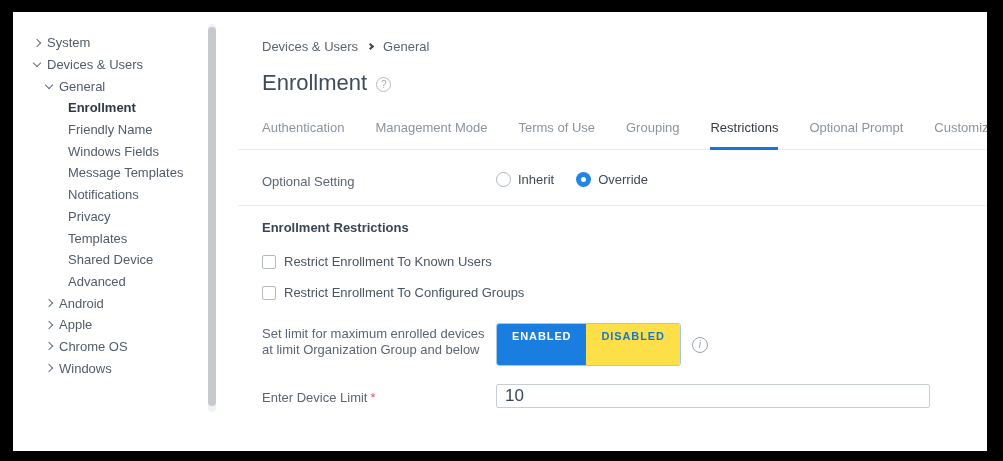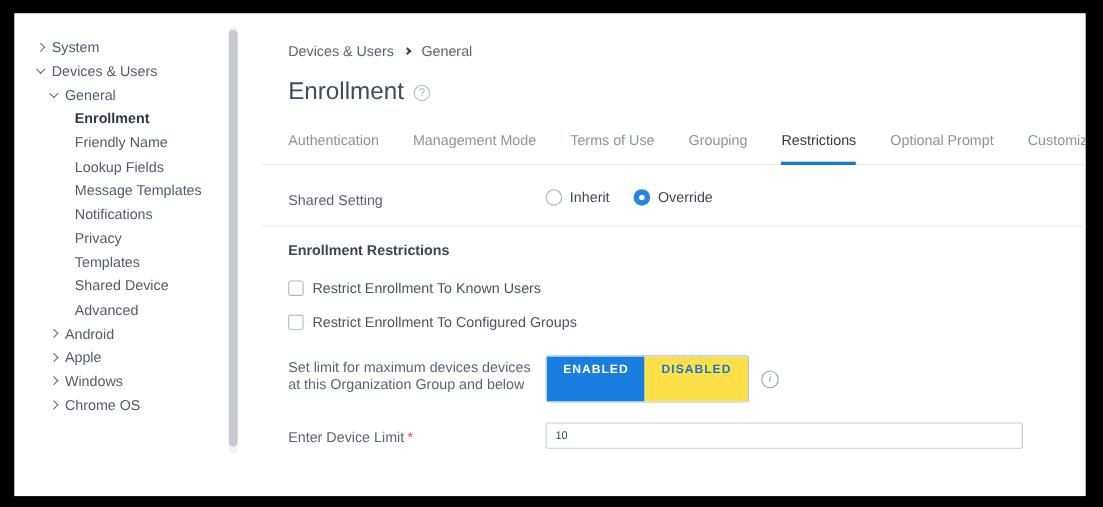--- a/index.html
+++ b/index.html
@@ -70,21 +70,21 @@
 
   
   .seg-wrap{display:flex;align-items:center;gap:11px;}
   .seg{display:inline-flex;border:1px solid #a5c8ec;border-radius:3px;overflow:hidden;height:43px;}
   .seg-btn{font-size:11px;font-weight:700;letter-spacing:0.9px;padding:0 15px;line-height:25px;cursor:pointer;}
   .seg-btn.on{background:var(--toggle-blue);color:#fff;}
   .seg-btn.off{background:#fde047;color:var(--accent-blue);}
   .info-icon{width:16px;height:16px;border:1px solid #99a2ac;border-radius:50%;color:#99a2ac;font-size:10px;font-style:italic;display:flex;align-items:center;justify-content:center;cursor:pointer;}
 
   .required{color:var(--required-red);margin-left:3px;}
-  .text-input{width:434px;height:24px;border:1px solid var(--border-input);border-radius:2px;font-size:10px;color:#3a4553;padding:0 8px;font-family:"Liberation Sans",sans-serif;outline:none;}
+  .text-input{width:434px;height:24px;border:1px solid var(--border-input);border-radius:2px;font-size:17px;color:#3a4553;padding:0 8px;font-family:"Liberation Sans",sans-serif;outline:none;}
 </style>
 </head>
 <body>
 
 <div class="frame">
 
 
   <div class="body-wrap">
 
     <div class="sidebar">
@@ -100,21 +100,21 @@
           <span class="chev chev-down"></span>
           <span>General</span>
         </div>
       <div class="nav-item lvl2 selected">
           <span>Enrollment</span>
         </div>
       <div class="nav-item lvl2">
           <span>Friendly Name</span>
         </div>
       <div class="nav-item lvl2">
-          <span>Lookup Fields</span>
+          <span>Windows Fields</span>
         </div>
       <div class="nav-item lvl2">
           <span>Message Templates</span>
         </div>
       <div class="nav-item lvl2">
           <span>Notifications</span>
         </div>
       <div class="nav-item lvl2">
           <span>Privacy</span>
         </div>
@@ -130,25 +130,25 @@
       <div class="nav-item lvl1">
           <span class="chev chev-right"></span>
           <span>Android</span>
         </div>
       <div class="nav-item lvl1">
           <span class="chev chev-right"></span>
           <span>Apple</span>
         </div>
       <div class="nav-item lvl1">
           <span class="chev chev-right"></span>
+          <span>Chrome OS</span>
+        </div>
+      <div class="nav-item lvl1">
+          <span class="chev chev-right"></span>
           <span>Windows</span>
-        </div>
-      <div class="nav-item lvl1">
-          <span class="chev chev-right"></span>
-          <span>Chrome OS</span>
         </div>
       <div class="scroll-track">
         <div class="scroll-thumb"></div>
       </div>
     </div>
 
     <div class="main">
       <div class="breadcrumb">
         <span class="crumb">Devices &amp; Users</span>
         <span class="bc-chev"></span>
@@ -164,21 +164,21 @@
         <div class="tab">Authentication</div>
         <div class="tab">Management Mode</div>
         <div class="tab">Terms of Use</div>
         <div class="tab">Grouping</div>
         <div class="tab active">Restrictions</div>
         <div class="tab">Optional Prompt</div>
         <div class="tab">Customization</div>
       </div>
 
       <div class="form-row" style="padding-top:22px;padding-bottom:15px;">
-        <div class="form-label" style="padding-top:2px;">Shared Setting</div>
+        <div class="form-label" style="padding-top:2px;">Optional Setting</div>
         <div class="form-control">
           <div class="radio-group">
             <label class="radio-opt">
               <span class="radio-circle"></span>
               <span>Inherit</span>
             </label>
             <label class="radio-opt">
               <span class="radio-circle on"></span>
               <span>Override</span>
             </label>
@@ -196,21 +196,21 @@
             <span>Restrict Enrollment To Known Users</span>
           </label>
           <label class="checkbox-opt" style="margin-top:16px;">
             <span class="checkbox-box"></span>
             <span>Restrict Enrollment To Configured Groups</span>
           </label>
         </div>
       </div>
 
       <div class="form-row" style="margin-top:23px;">
-        <div class="form-label" style="padding-top:3px;">Set limit for maximum devices devices at this Organization Group and below</div>
+        <div class="form-label" style="padding-top:3px;">Set limit for maximum enrolled devices at limit Organization Group and below</div>
         <div class="form-control">
           <div class="seg-wrap">
             <div class="seg">
               <div class="seg-btn on">ENABLED</div>
               <div class="seg-btn off">DISABLED</div>
             </div>
             <span class="info-icon">i</span>
           </div>
         </div>
       </div>

